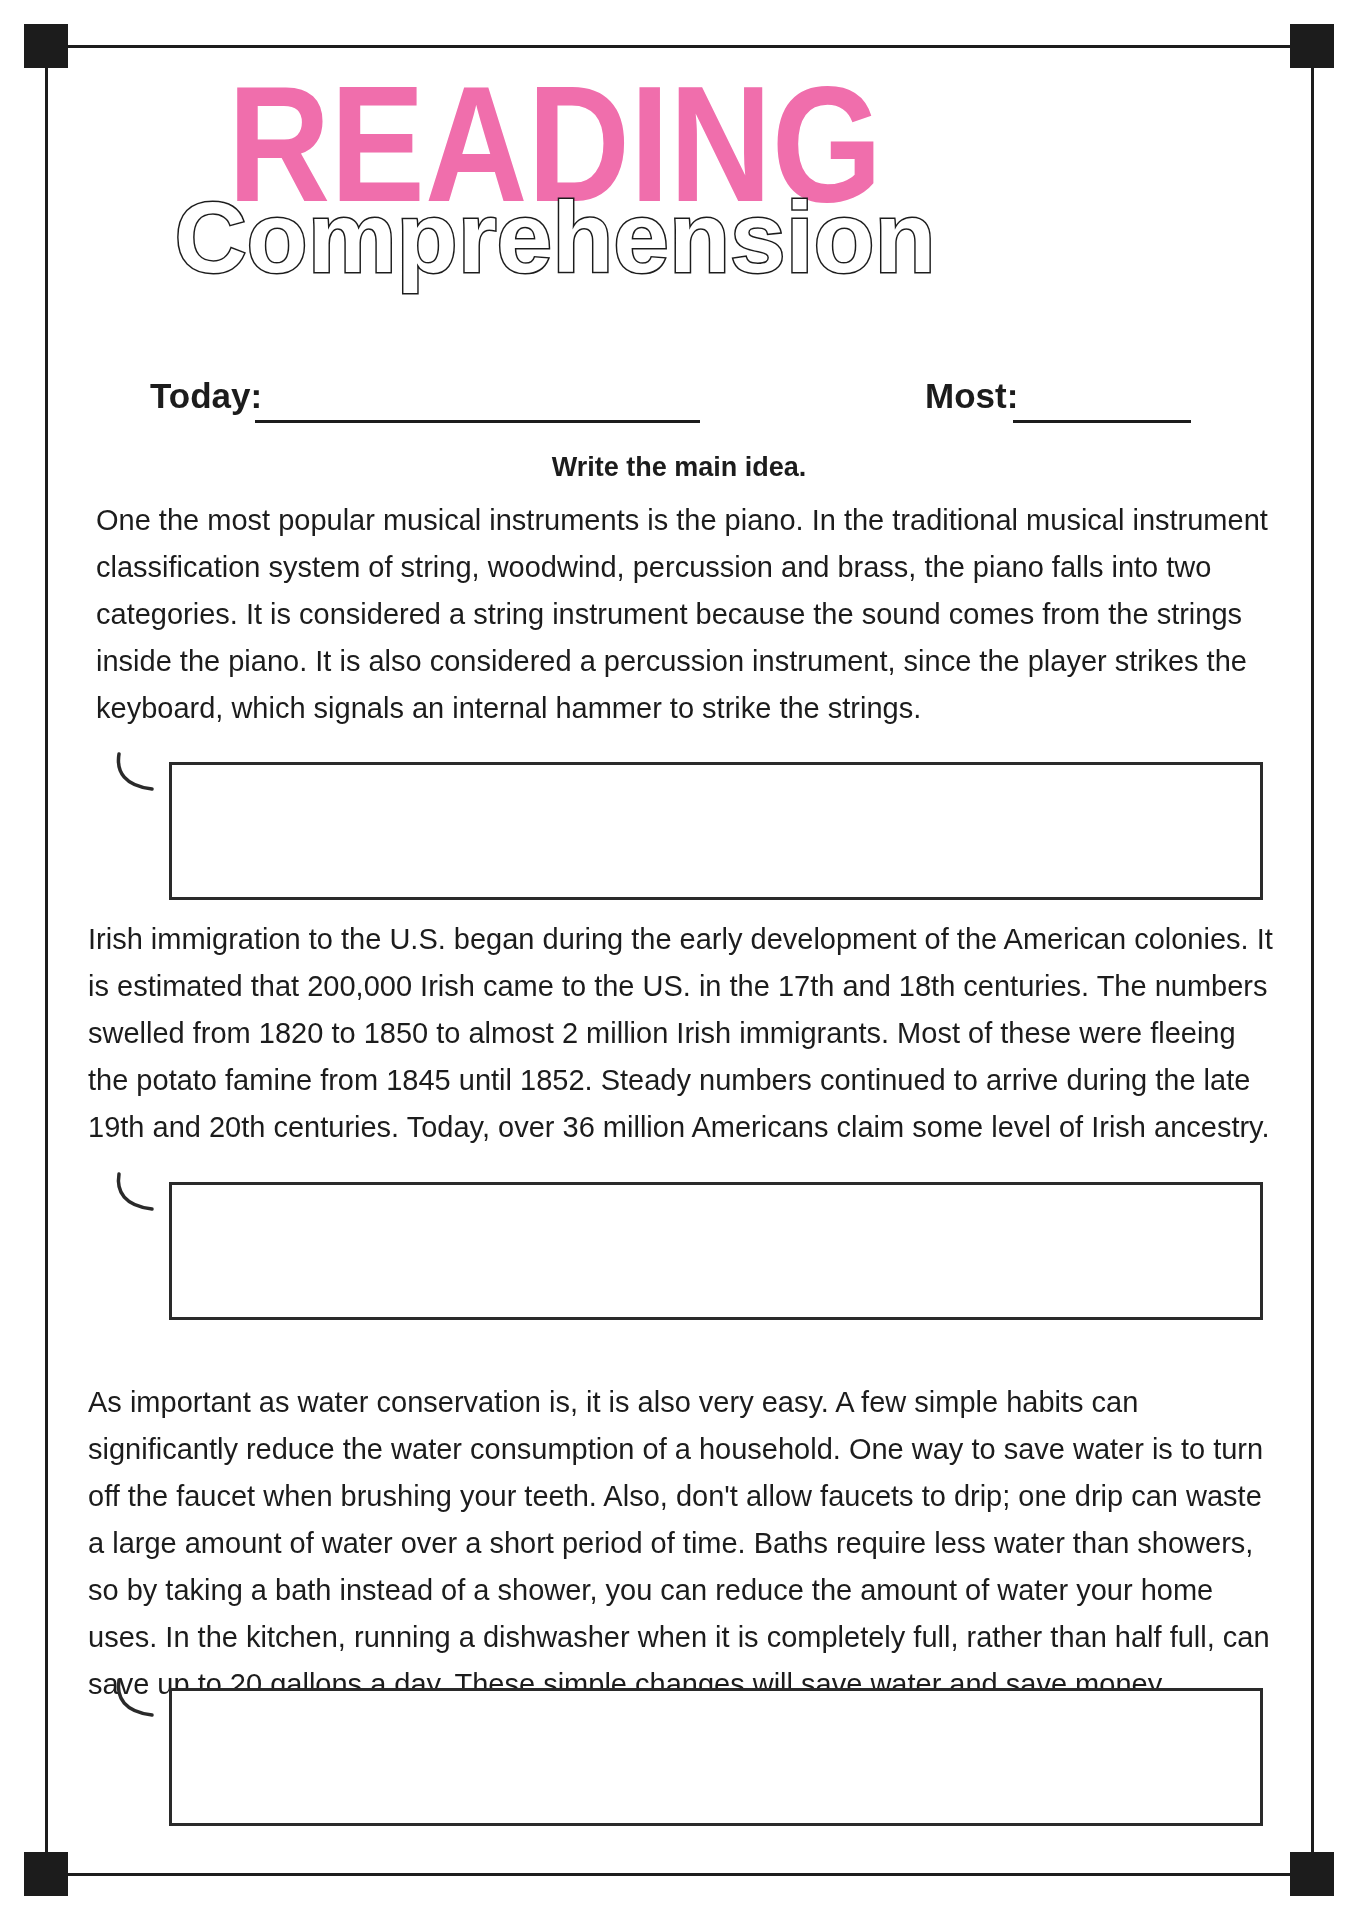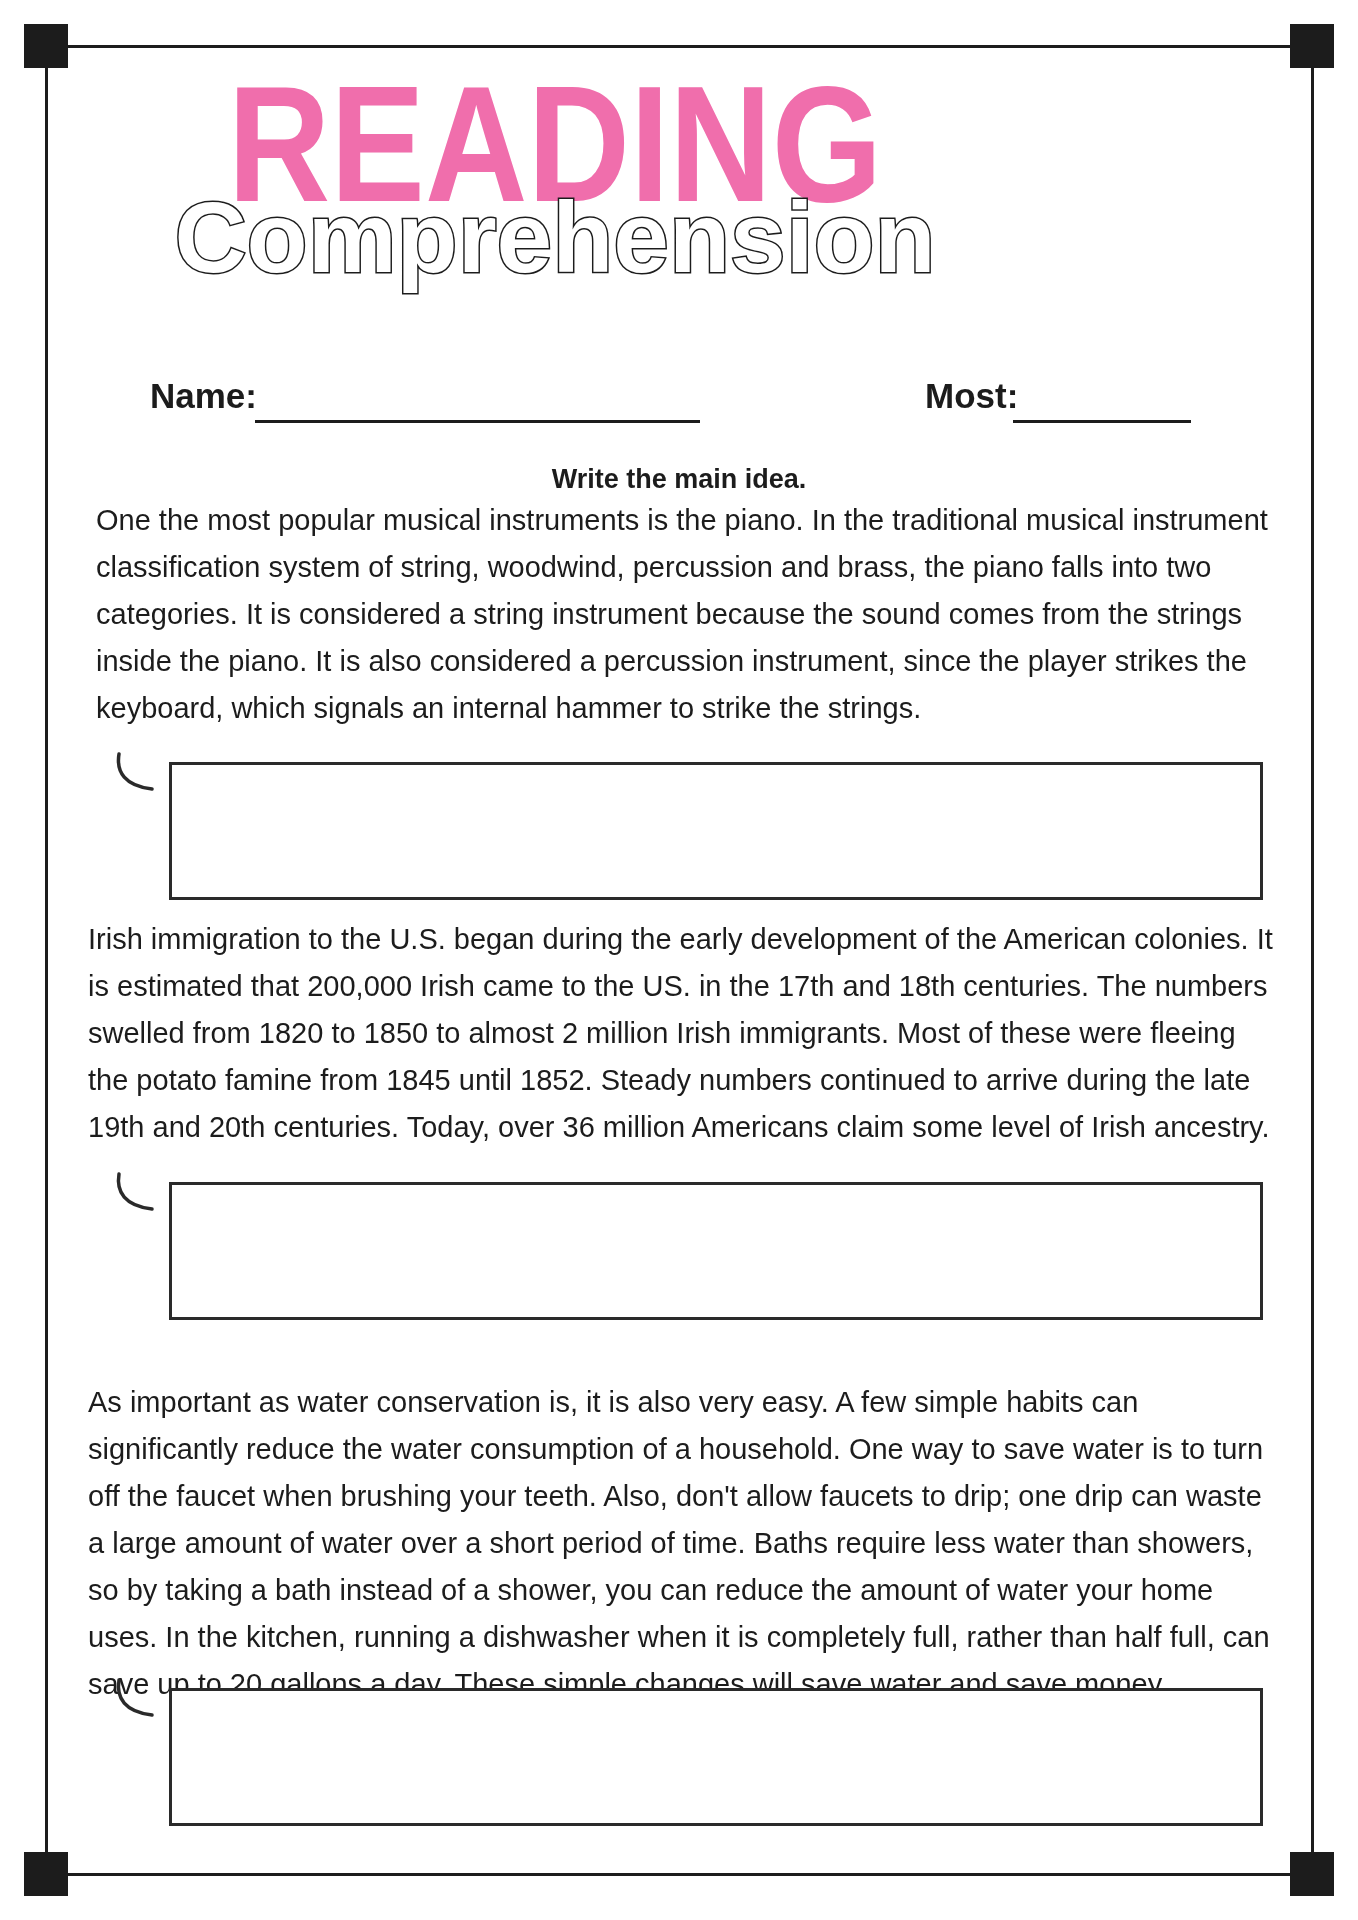--- a/index.html
+++ b/index.html
@@ -76,21 +76,21 @@
     position: absolute;
     height: 0;
     border-bottom: 3px solid #1c1c1c;
   }
   .name-line { left: 255px;  top: 420px; width: 445px; }
   .date-line { left: 1013px; top: 420px; width: 178px; }
 
   
   .instruction {
     position: absolute;
-    top: 464px; left: 0;
+    top: 452px; left: 0;
     width: 1358px;
     text-align: center;
     font-size: 27px;
     font-weight: 600;
   }
 
   
   .passage {
     position: absolute;
     left: 88px;
@@ -144,21 +144,21 @@
   <div class="corner tl"></div>
   <div class="corner tr"></div>
   <div class="corner bl"></div>
   <div class="corner br"></div>
 
   <div class="title-reading">READING</div>
   <svg class="title-comp-svg" viewBox="0 0 1110 150">
     <text x="555" y="100" text-anchor="middle">Comprehension</text>
   </svg>
 
-  <div class="field-label name-label">Name:</div>
+  <div class="field-label name-label">Today:</div>
   <div class="fill-line name-line"></div>
   <div class="field-label date-label">Most:</div>
   <div class="fill-line date-line"></div>
 
   <div class="instruction">Write the main idea.</div>
 
   <div class="passage passage-1">One the most popular musical instruments is the piano. In the traditional musical instrument classification system of string, woodwind, percussion and brass, the piano falls into two categories. It is considered a string instrument because the sound comes from the strings inside the piano. It is also considered a percussion instrument, since the player strikes the keyboard, which signals an internal hammer to strike the strings.</div>
   <svg class="swoosh swoosh-1" viewBox="0 0 52 52">
     <path d="M 13 4 C 10 22, 19 36, 46 39"></path>
   </svg>

